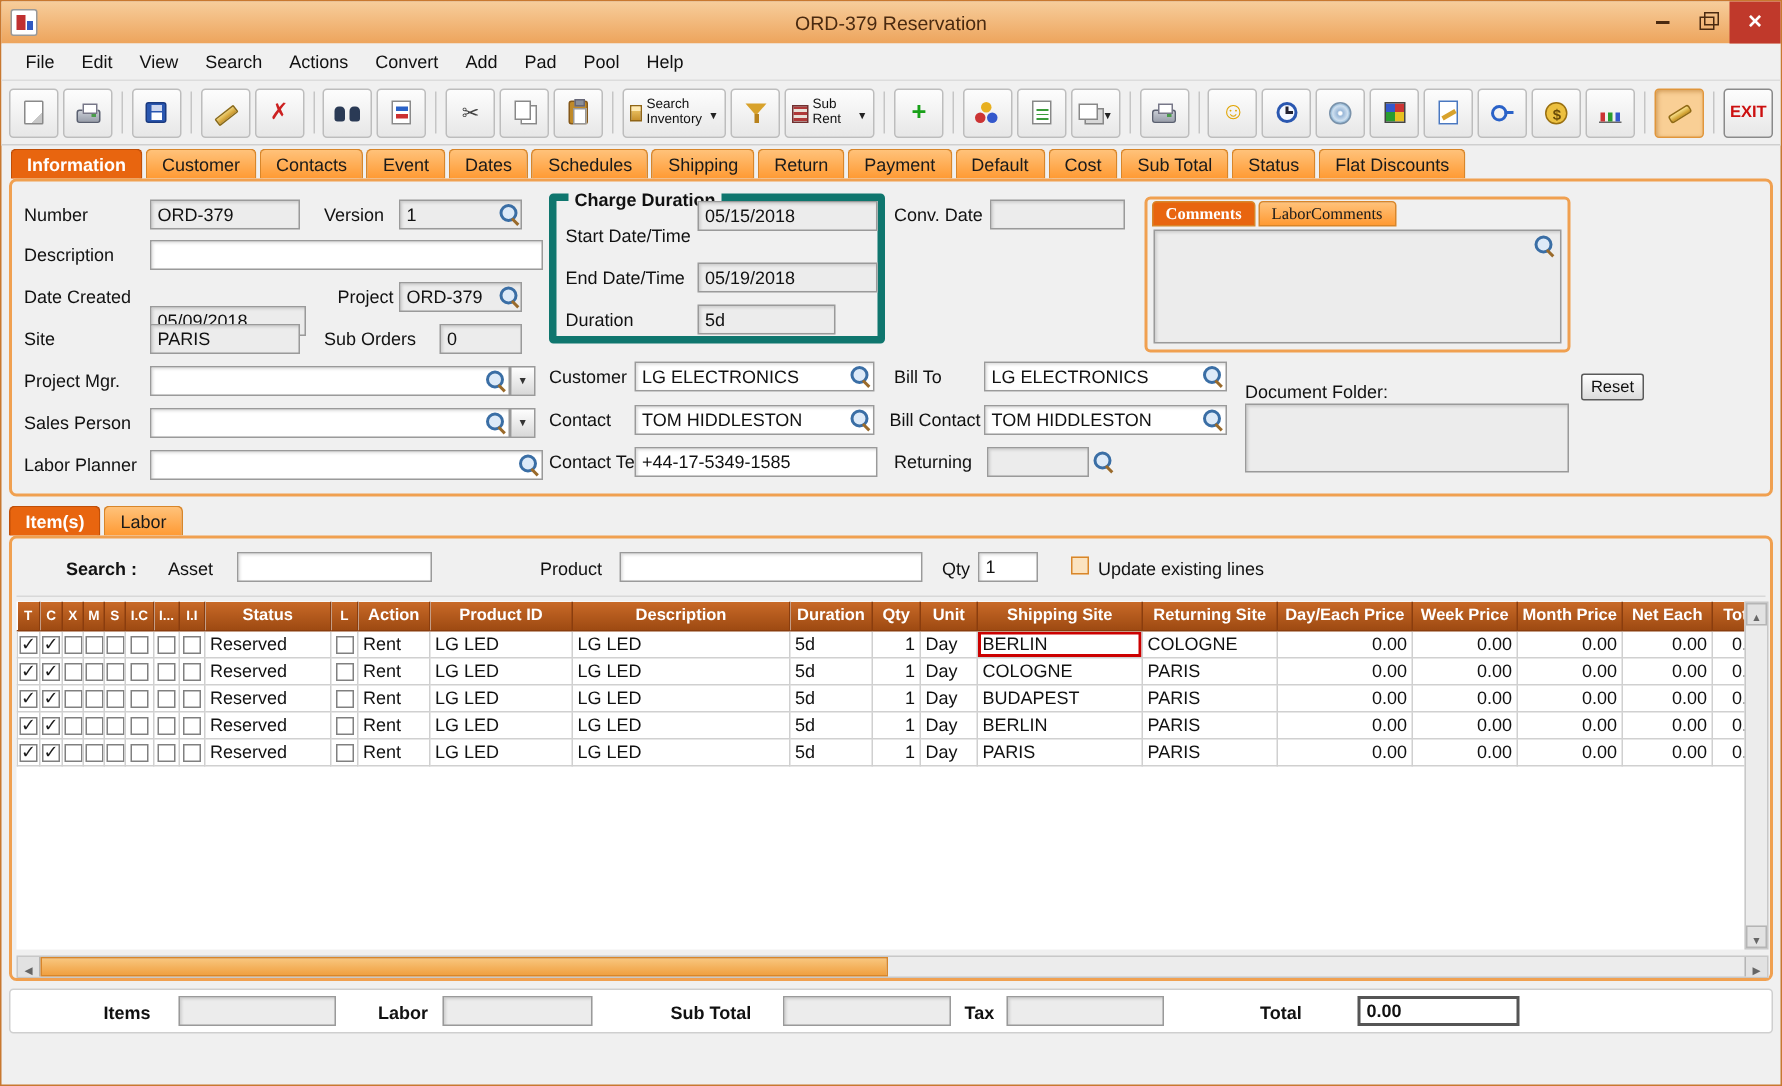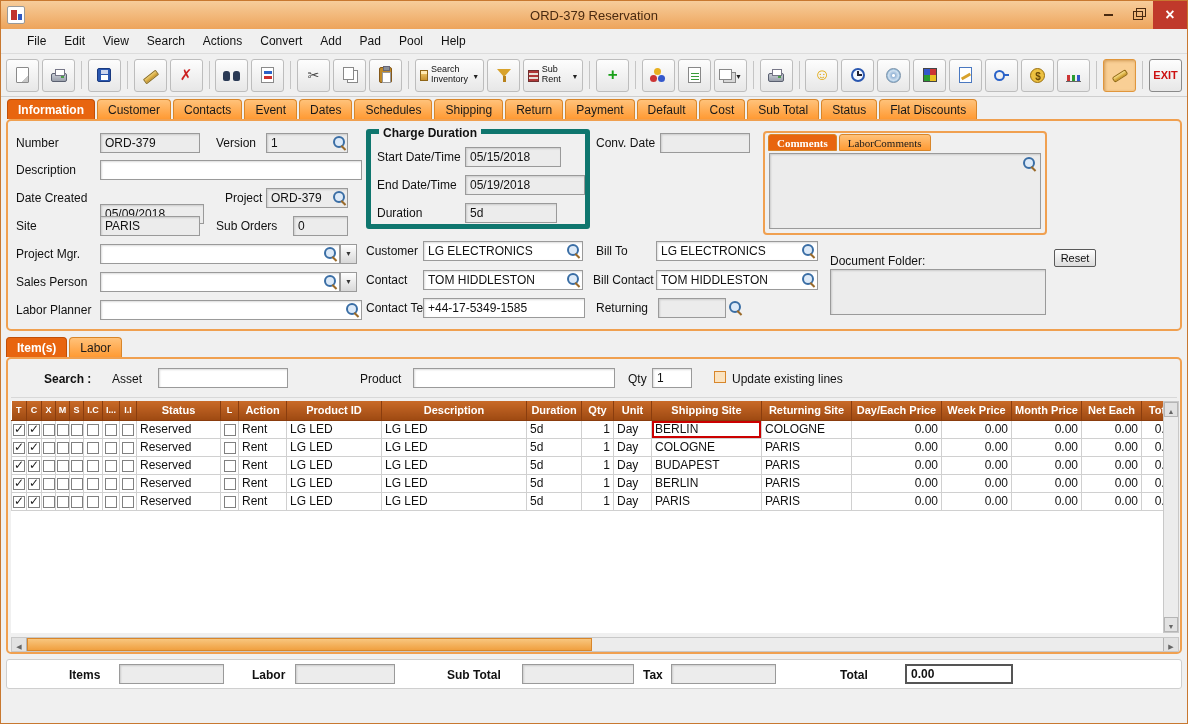--- a/index.html
+++ b/index.html
@@ -21,21 +21,21 @@
   .win-controls { margin-left:auto; display:flex; height:100%; z-index:2; }
   .win-btn { width:30px; display:flex; align-items:center; justify-content:center; color:#4a2a10; }
   .glyph-min { width:9px; height:2px; background:#4a2a10; display:inline-block; }
   .glyph-max { width:10px; height:9px; border:1px solid #4a2a10; display:inline-block; position:relative; }
   .glyph-max::before { content:""; position:absolute; left:2px; top:-4px; width:8px; height:7px; border:1px solid #4a2a10; background:transparent; }
   .win-btn.close { width:34px; background:var(--close,#c0392b); }
   .glyph-close::before { content:"×"; font-size:16px; font-weight:bold; color:#fff; line-height:14px; }
 
   
   .menubar { position:absolute; top:28px; left:0; right:0; height:25px; background:#f0f0f0;
-    border-bottom:1px solid #dcdcdc; display:flex; align-items:center; padding-left:18px; gap:2px; }
+    border-bottom:1px solid #dcdcdc; display:flex; align-items:center; padding-left:8px; gap:2px; }
   .menu-item { padding:3px 8px; }
   .toolbar { position:absolute; top:53px; left:0; right:0; height:43px; background:#f0f0f0;
     border-bottom:1px solid #cfcfcf; display:flex; align-items:center; padding:0 5px; gap:3px; }
   .tb-btn { height:33px; min-width:33px; display:flex; align-items:center; justify-content:center; gap:3px;
     background:linear-gradient(#fdfdfd,#e7e7e7); border:1px solid #bdbdbd; border-radius:3px; padding:0 4px; }
   .tb-btn.selected { background:#f9cf95; border-color:#e0963c; box-shadow:inset 1px 1px 3px rgba(160,90,10,.45); }
   .tb-btn[data-name="wand-button"] { margin-left:auto; }
   .tb-btn[data-name="exit-button"] { border-color:#8a8a8a; }
   .tb-sep { width:1px; height:28px; background:#c5c5c5; margin:0 3px; }
   .tb-label { font-size:9px; line-height:1.1; max-width:50px; text-align:left; }
@@ -356,21 +356,21 @@
   <span class="mag" style="left:316px;top:154px" data-name="sales-person-search-icon"></span>
   <div class="dd-btn" style="left:332px;top:151px" data-name="sales-person-dropdown-button"></div>
 
   <span class="lbl" style="left:8px;top:182px" data-name="labor-planner-label">Labor Planner</span>
   <div class="fld" style="left:92px;top:179px;width:262px" data-name="labor-planner-field"></div>
   <span class="mag" style="left:338px;top:182px" data-name="labor-planner-search-icon"></span>
 
   <div class="group" style="left:358px;top:8px;width:224px;height:100px" data-name="charge-duration-group">
     <span class="group-title" data-name="charge-duration-title">Charge Duration</span>
     <span class="lbl" style="left:6px;top:16px" data-name="start-date-label">Start Date/Time</span>
-    <div class="fld gray" style="left:94px;top:13px;width:96px" data-name="start-date-field">05/15/2018</div>
+    <div class="fld gray" style="left:94px;top:0;width:120px" data-name="start-date-field">05/15/2018</div>
     <span class="lbl" style="left:6px;top:44px" data-name="end-date-label">End Date/Time</span>
     <div class="fld gray" style="left:94px;top:41px;width:120px" data-name="end-date-field">05/19/2018</div>
     <span class="lbl" style="left:6px;top:72px" data-name="duration-label">Duration</span>
     <div class="fld gray" style="left:94px;top:69px;width:92px" data-name="duration-field">5d</div>
   </div>
 
   <span class="lbl" style="left:588px;top:15px" data-name="conv-date-label">Conv. Date</span>
   <div class="fld gray" style="left:652px;top:12px;width:90px" data-name="conv-date-field"></div>
 
 

